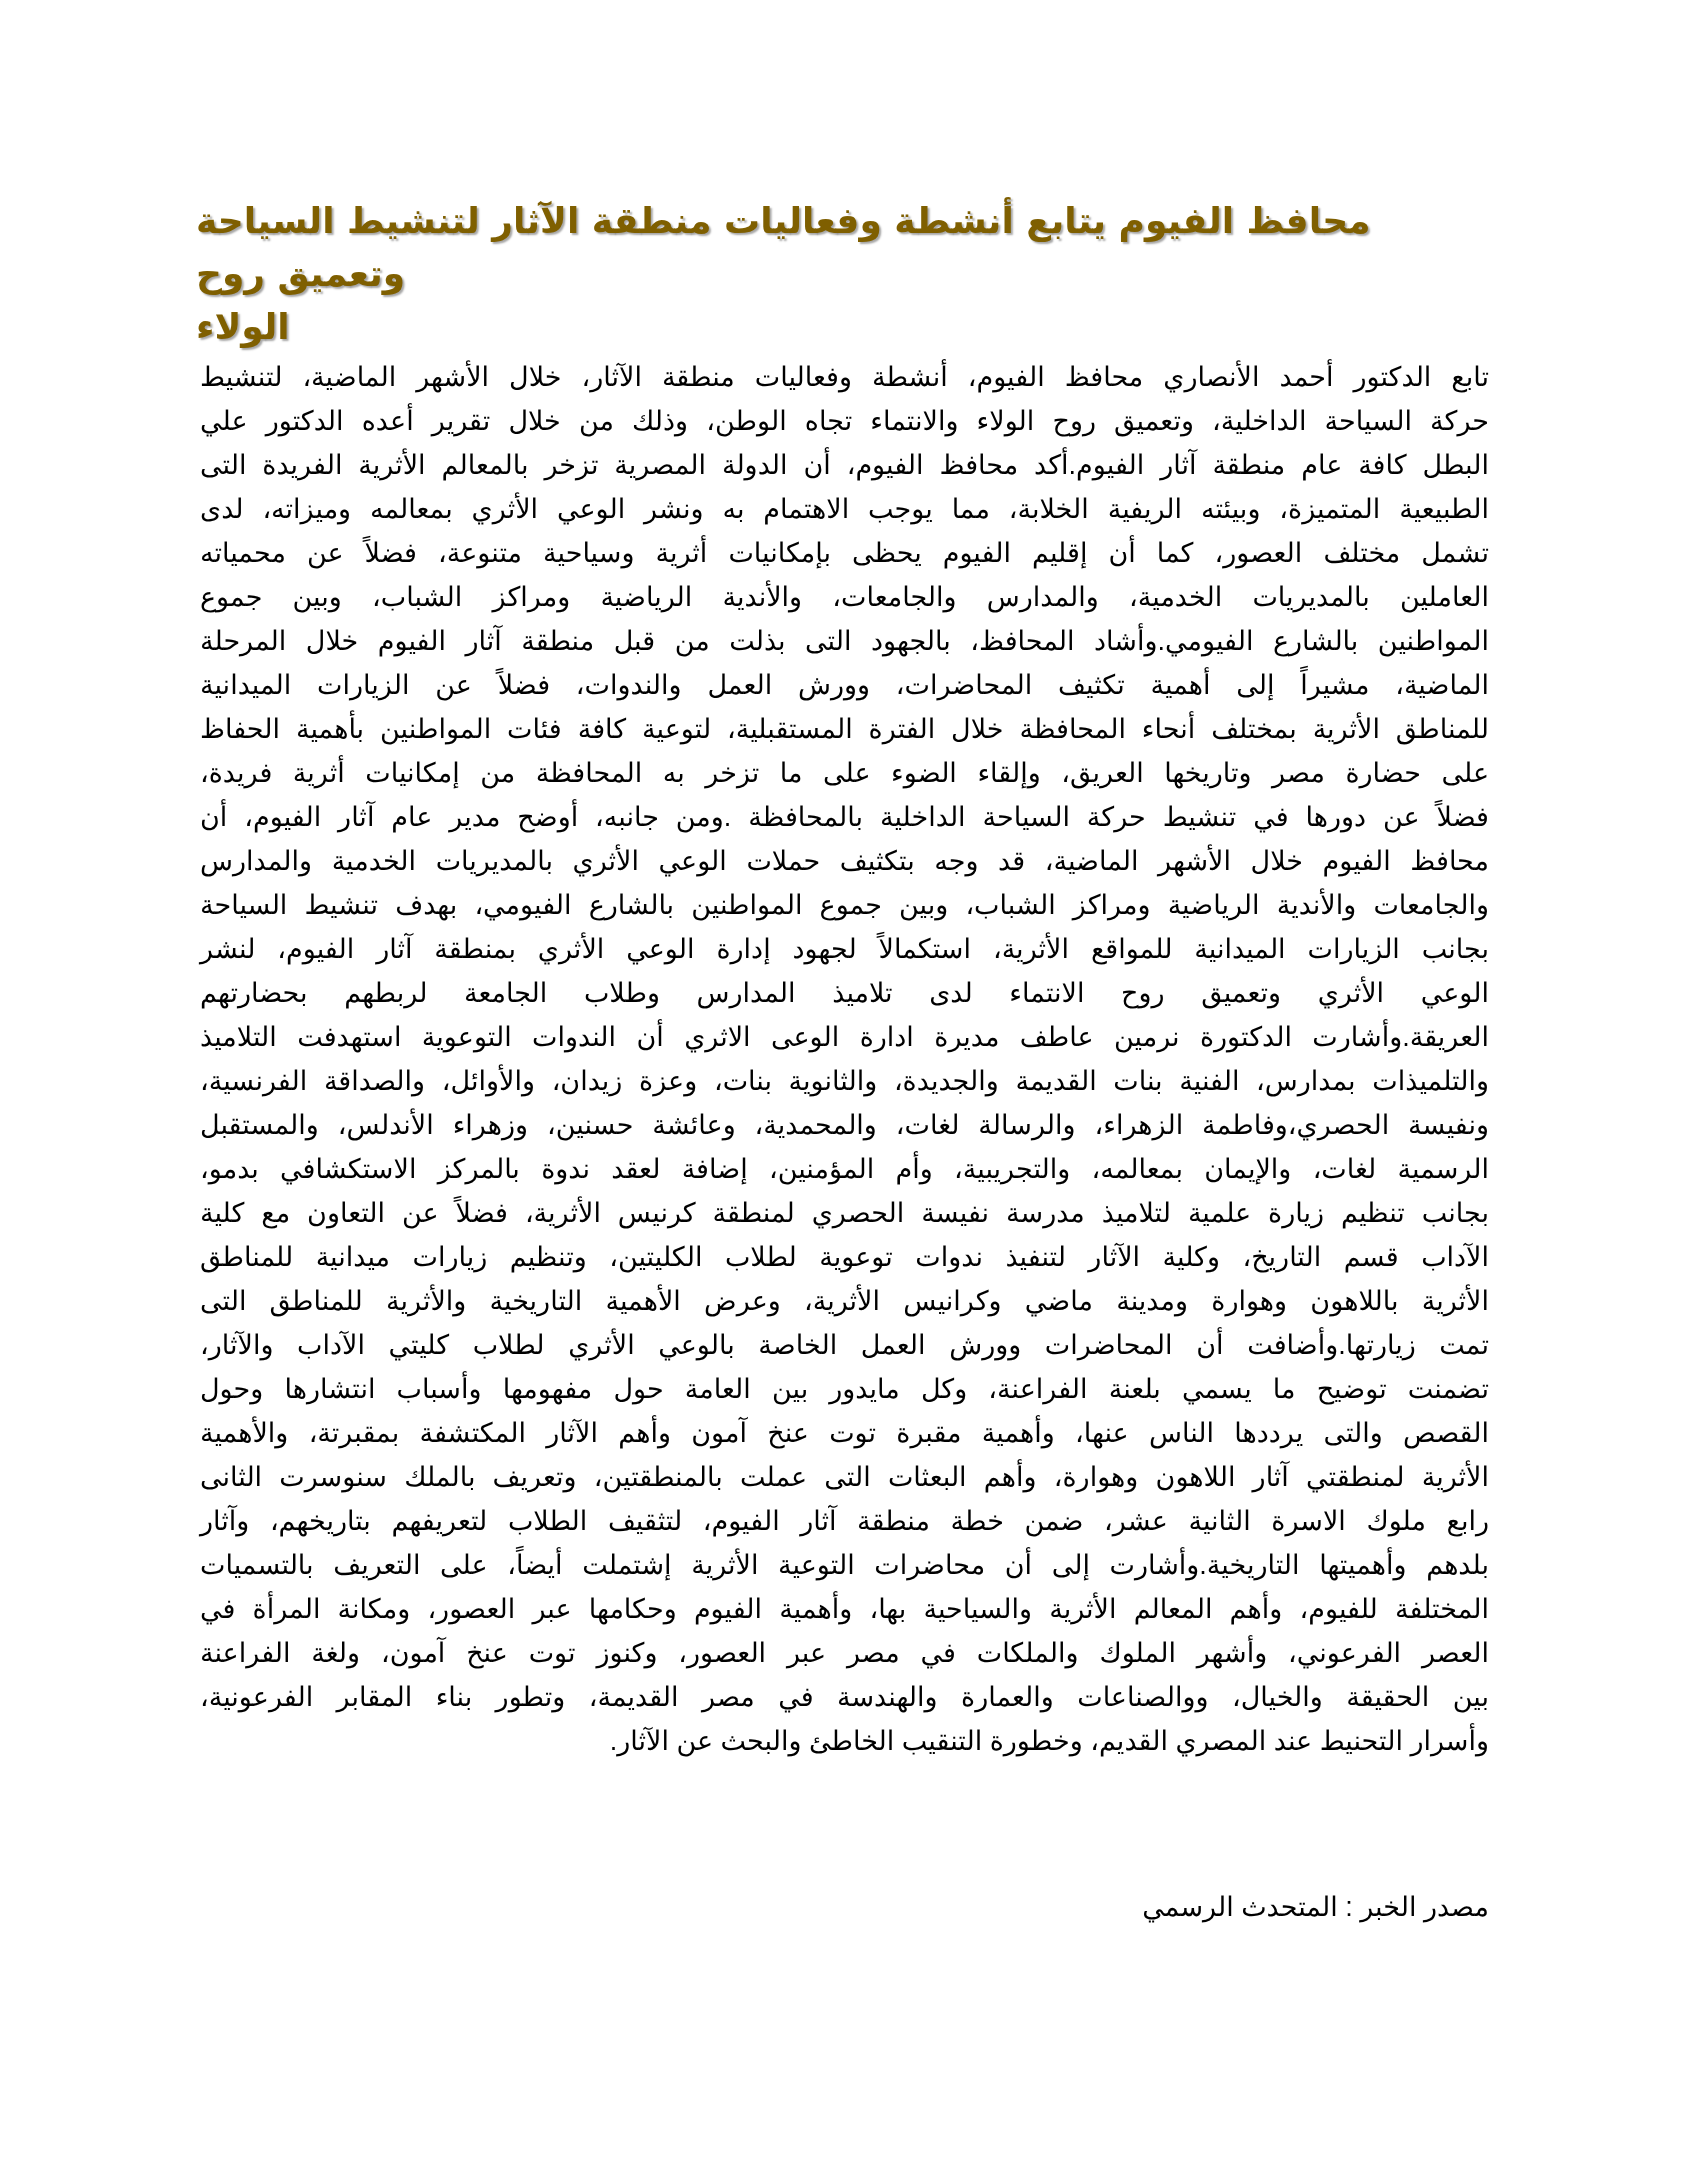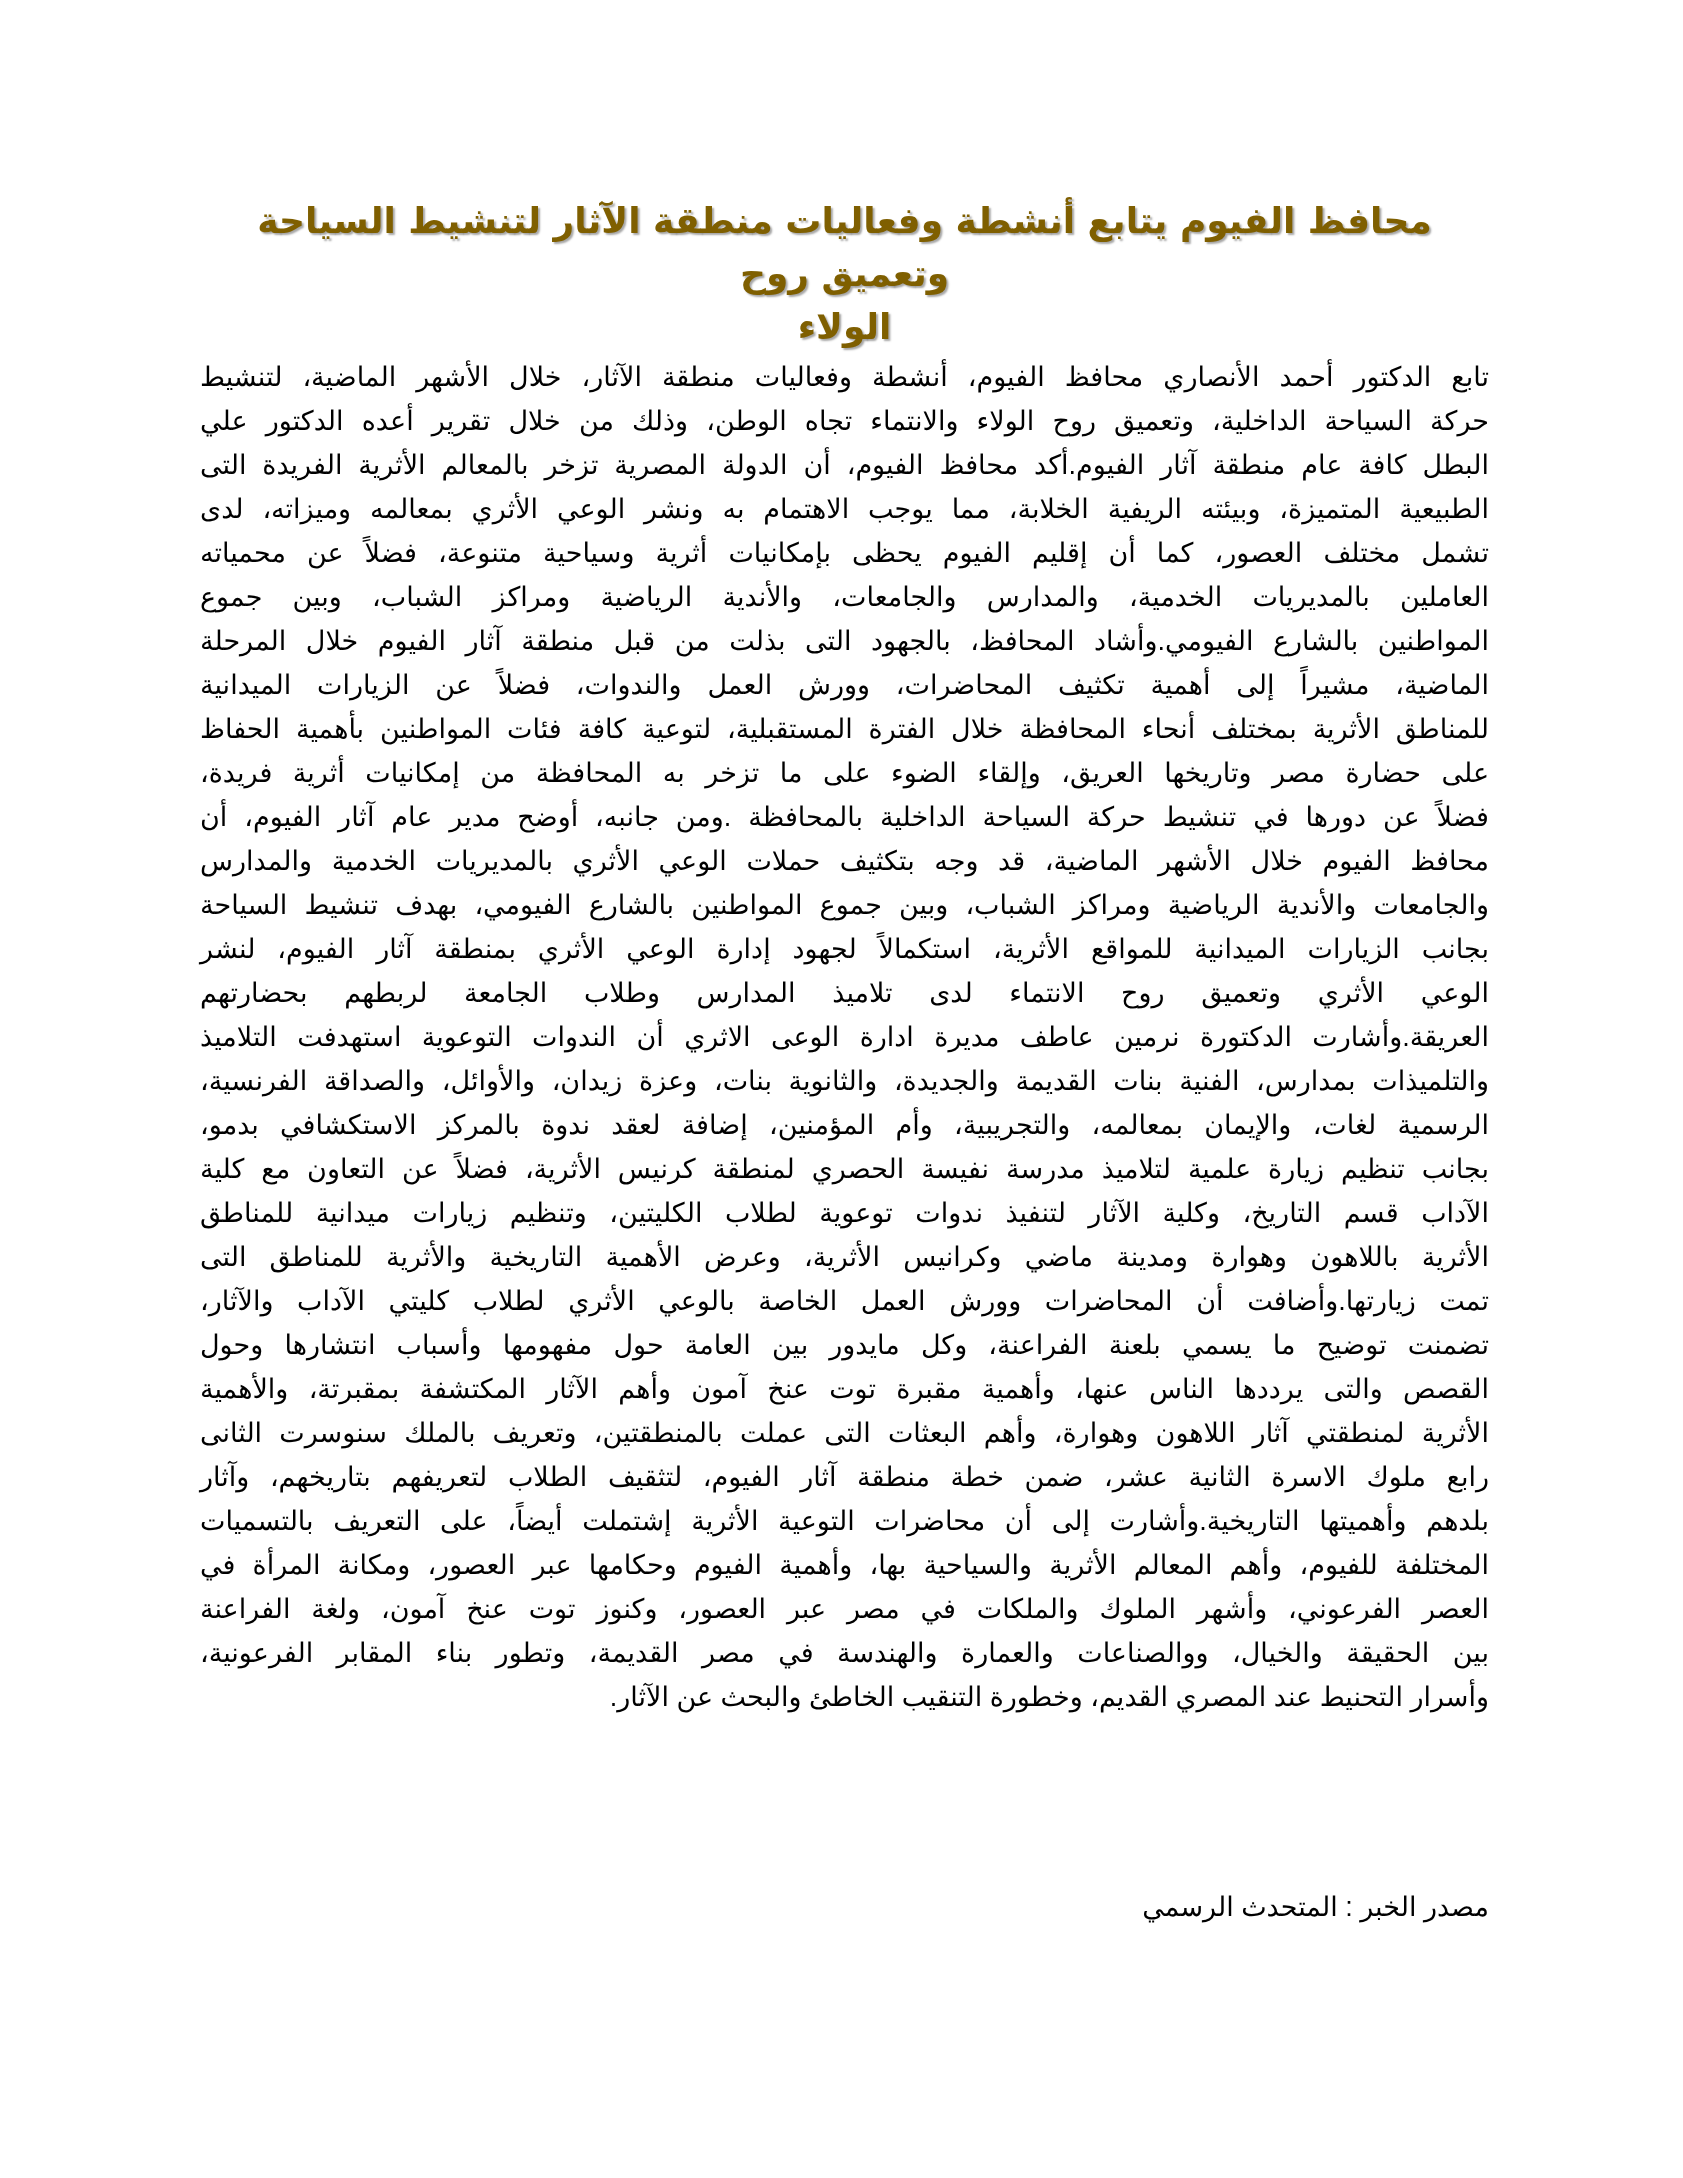--- a/index.html
+++ b/index.html
@@ -15,21 +15,21 @@
     }
     .page {
       position: absolute;
       left: 196px;
       top: 194px;
       width: 1297px;
       direction: rtl;
     }
     .title {
       margin: 0;
-      text-align: center;
+      text-align: left;
       color: #7f5f00;
       font-family: "DejaVu Sans", sans-serif;
       font-weight: bold;
       font-size: 36px;
       line-height: 53px;
       text-shadow: 2px 2px 2px rgba(0,0,0,0.35);
     }
     .body-text {
       margin: 4px;
       margin-top: 2px;
@@ -81,20 +81,21 @@
     <span class="line">الماضية، مشيراً إلى أهمية تكثيف المحاضرات، وورش العمل والندوات، فضلاً عن الزيارات الميدانية</span>
     <span class="line">للمناطق الأثرية بمختلف أنحاء المحافظة خلال الفترة المستقبلية، لتوعية كافة فئات المواطنين بأهمية الحفاظ</span>
     <span class="line">على حضارة مصر وتاريخها العريق، وإلقاء الضوء على ما تزخر به المحافظة من إمكانيات أثرية فريدة،</span>
     <span class="line">فضلاً عن دورها في تنشيط حركة السياحة الداخلية بالمحافظة .ومن جانبه، أوضح مدير عام آثار الفيوم، أن</span>
     <span class="line">محافظ الفيوم خلال الأشهر الماضية، قد وجه بتكثيف حملات الوعي الأثري بالمديريات الخدمية والمدارس</span>
     <span class="line">والجامعات والأندية الرياضية ومراكز الشباب، وبين جموع المواطنين بالشارع الفيومي، بهدف تنشيط السياحة</span>
     <span class="line">بجانب الزيارات الميدانية للمواقع الأثرية، استكمالاً لجهود إدارة الوعي الأثري بمنطقة آثار الفيوم، لنشر</span>
     <span class="line">الوعي الأثري وتعميق روح الانتماء لدى تلاميذ المدارس وطلاب الجامعة لربطهم بحضارتهم</span>
     <span class="line">العريقة.وأشارت الدكتورة نرمين عاطف مديرة ادارة الوعى الاثري أن الندوات التوعوية استهدفت التلاميذ</span>
     <span class="line">والتلميذات بمدارس، الفنية بنات القديمة والجديدة، والثانوية بنات، وعزة زيدان، والأوائل، والصداقة الفرنسية،</span>
+    <span class="line">ونفيسة الحصري،وفاطمة الزهراء، والرسالة لغات، والمحمدية، وعائشة حسنين، وزهراء الأندلس، والمستقبل</span>
     <span class="line">الرسمية لغات، والإيمان بمعالمه، والتجريبية، وأم المؤمنين، إضافة لعقد ندوة بالمركز الاستكشافي بدمو،</span>
     <span class="line">بجانب تنظيم زيارة علمية لتلاميذ مدرسة نفيسة الحصري لمنطقة كرنيس الأثرية، فضلاً عن التعاون مع كلية</span>
     <span class="line">الآداب قسم التاريخ، وكلية الآثار لتنفيذ ندوات توعوية لطلاب الكليتين، وتنظيم زيارات ميدانية للمناطق</span>
     <span class="line">الأثرية باللاهون وهوارة ومدينة ماضي وكرانيس الأثرية، وعرض الأهمية التاريخية والأثرية للمناطق التى</span>
     <span class="line">تمت زيارتها.وأضافت أن المحاضرات وورش العمل الخاصة بالوعي الأثري لطلاب كليتي الآداب والآثار،</span>
     <span class="line">تضمنت توضيح ما يسمي بلعنة الفراعنة، وكل مايدور بين العامة حول مفهومها وأسباب انتشارها وحول</span>
     <span class="line">القصص والتى يرددها الناس عنها، وأهمية مقبرة توت عنخ آمون وأهم الآثار المكتشفة بمقبرتة، والأهمية</span>
     <span class="line">الأثرية لمنطقتي آثار اللاهون وهوارة، وأهم البعثات التى عملت بالمنطقتين، وتعريف بالملك سنوسرت الثانى</span>
     <span class="line">رابع ملوك الاسرة الثانية عشر، ضمن خطة منطقة آثار الفيوم، لتثقيف الطلاب لتعريفهم بتاريخهم، وآثار</span>
     <span class="line">بلدهم وأهميتها التاريخية.وأشارت إلى أن محاضرات التوعية الأثرية إشتملت أيضاً، على التعريف بالتسميات</span>

